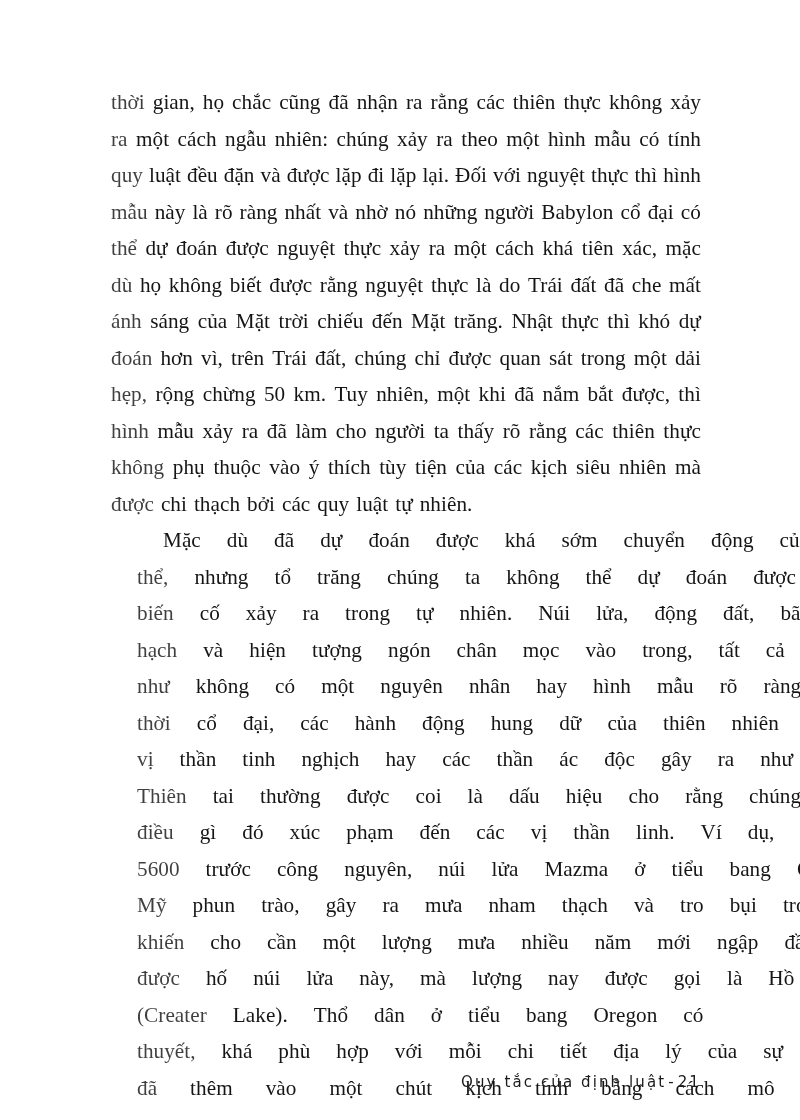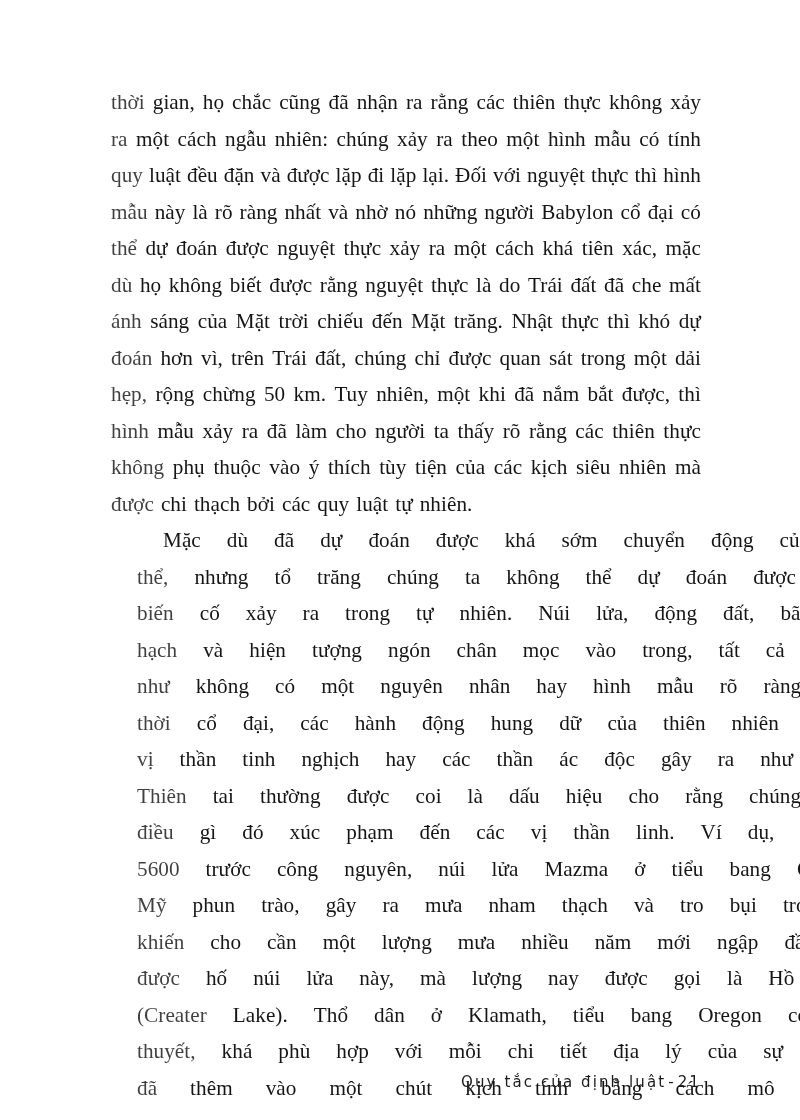--- a/index.html
+++ b/index.html
@@ -477,21 +477,20 @@
           <span class="w">là</span>
           <span class="w">Hồ</span>
           <span class="w">Miệng</span>
         </div>
         <div class="jline">
           <span class="w faded">(Creater</span>
           <span class="w">Lake).</span>
           <span class="w">Thổ</span>
           <span class="w">dân</span>
           <span class="w">ở</span>
-          <span class="w">Klamath,</span>
           <span class="w">tiểu</span>
           <span class="w">bang</span>
           <span class="w">Oregon</span>
           <span class="w">có</span>
         </div>
         <div class="jline">
           <span class="w faded">thuyết,</span>
           <span class="w">khá</span>
           <span class="w">phù</span>
           <span class="w">hợp</span>

